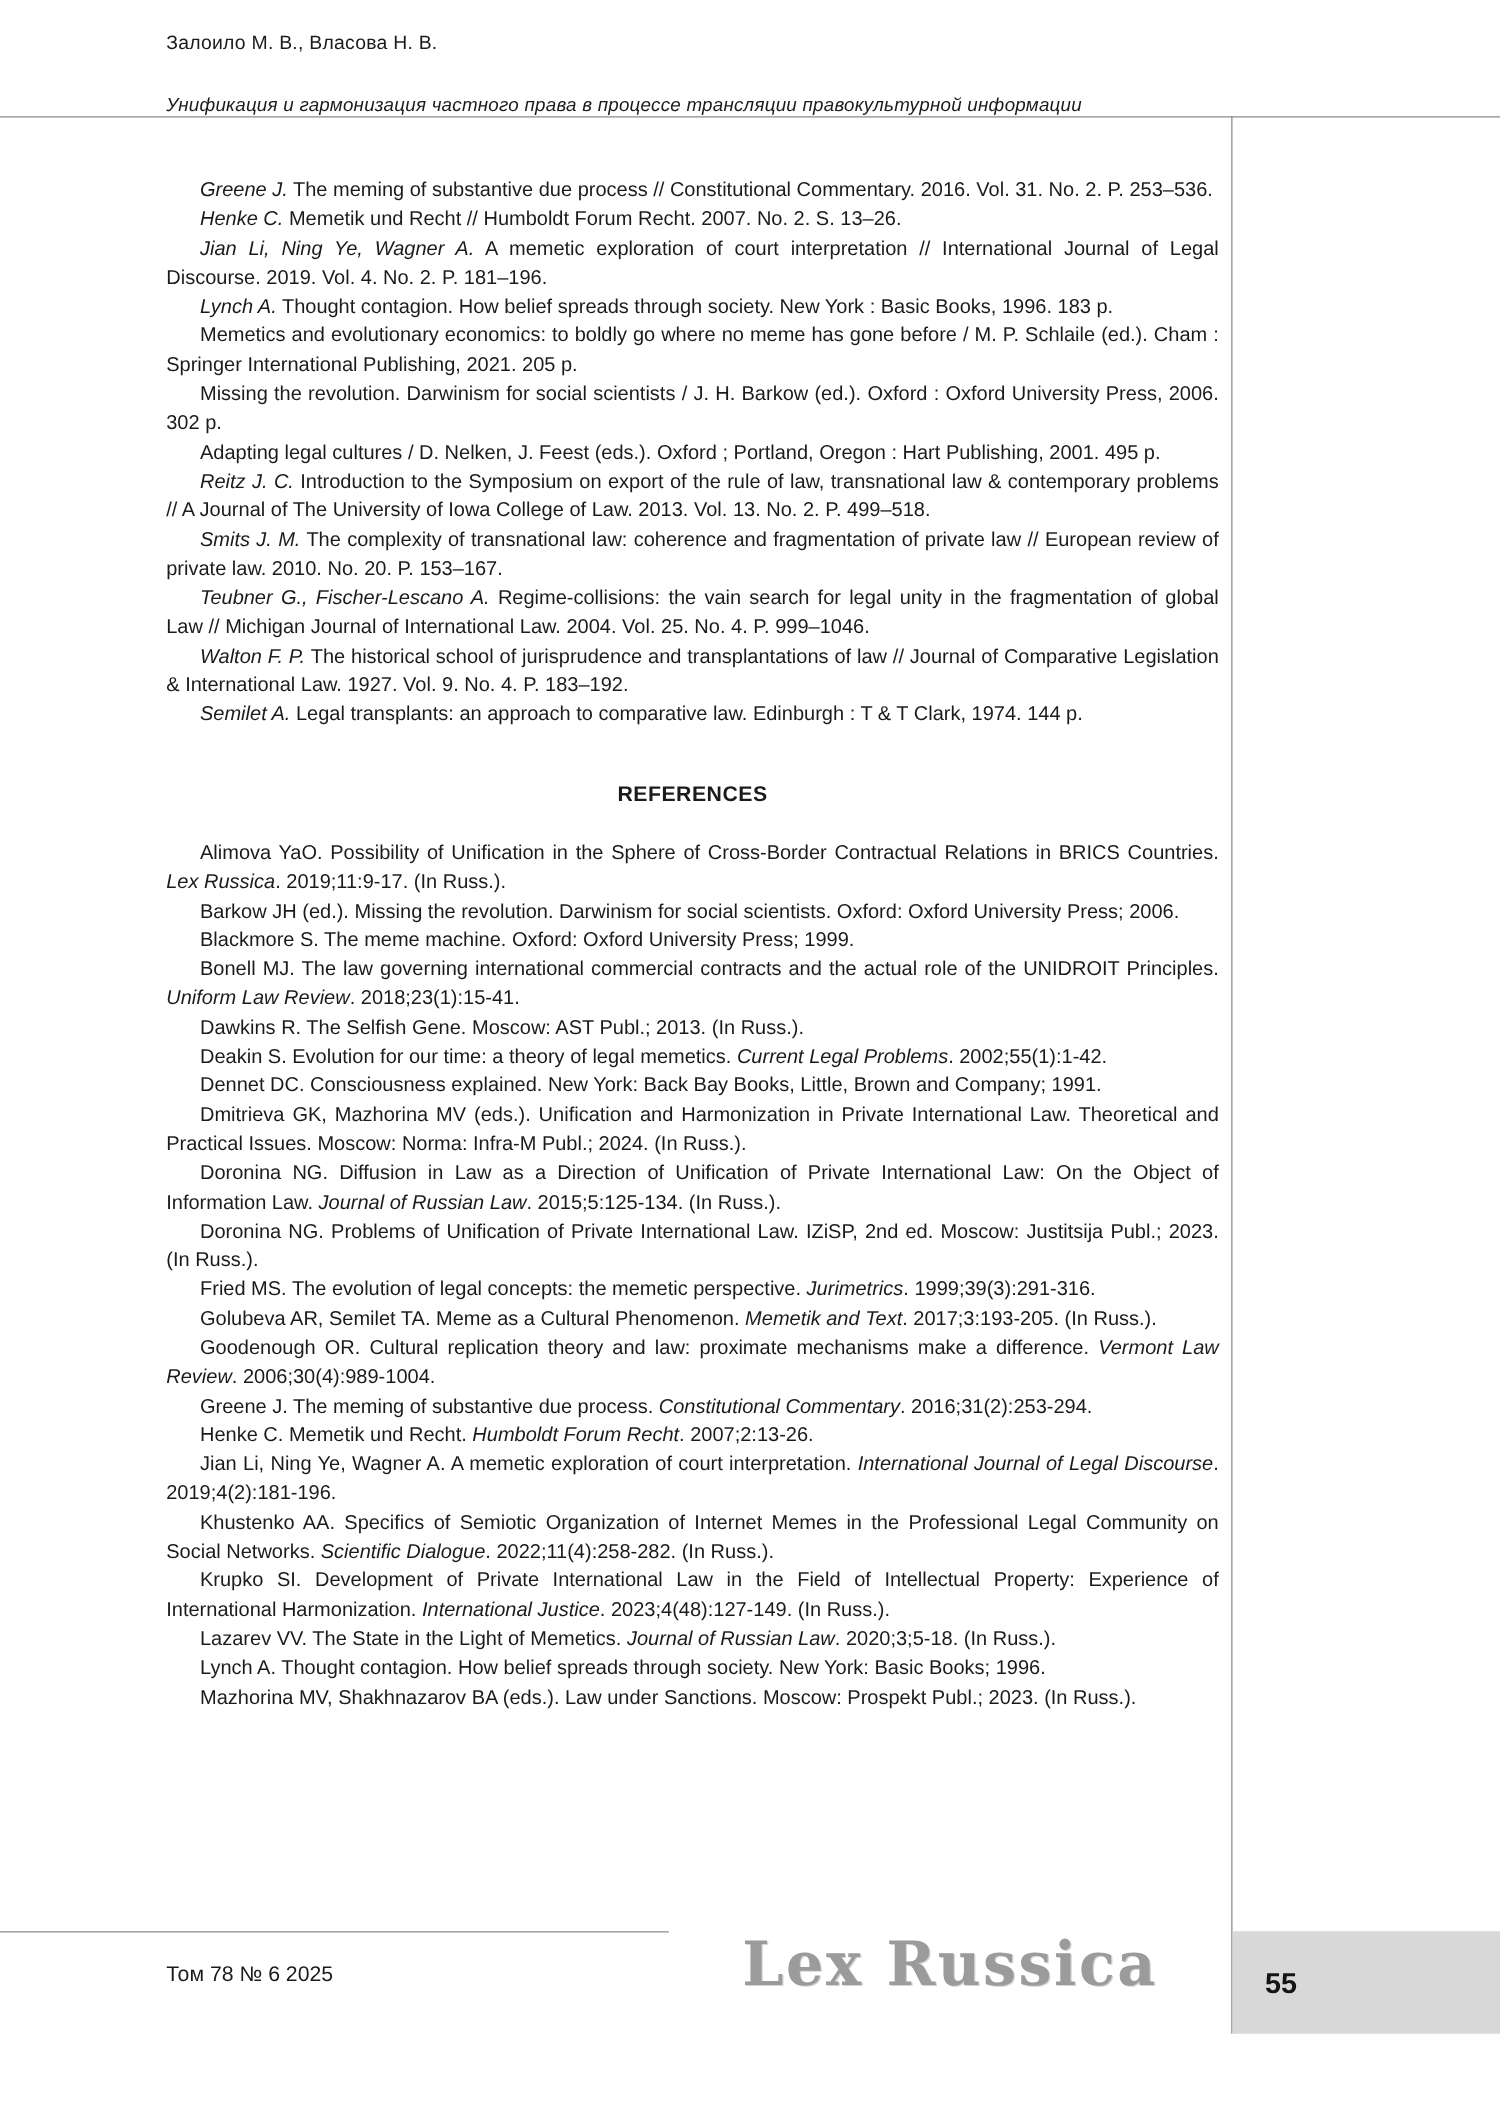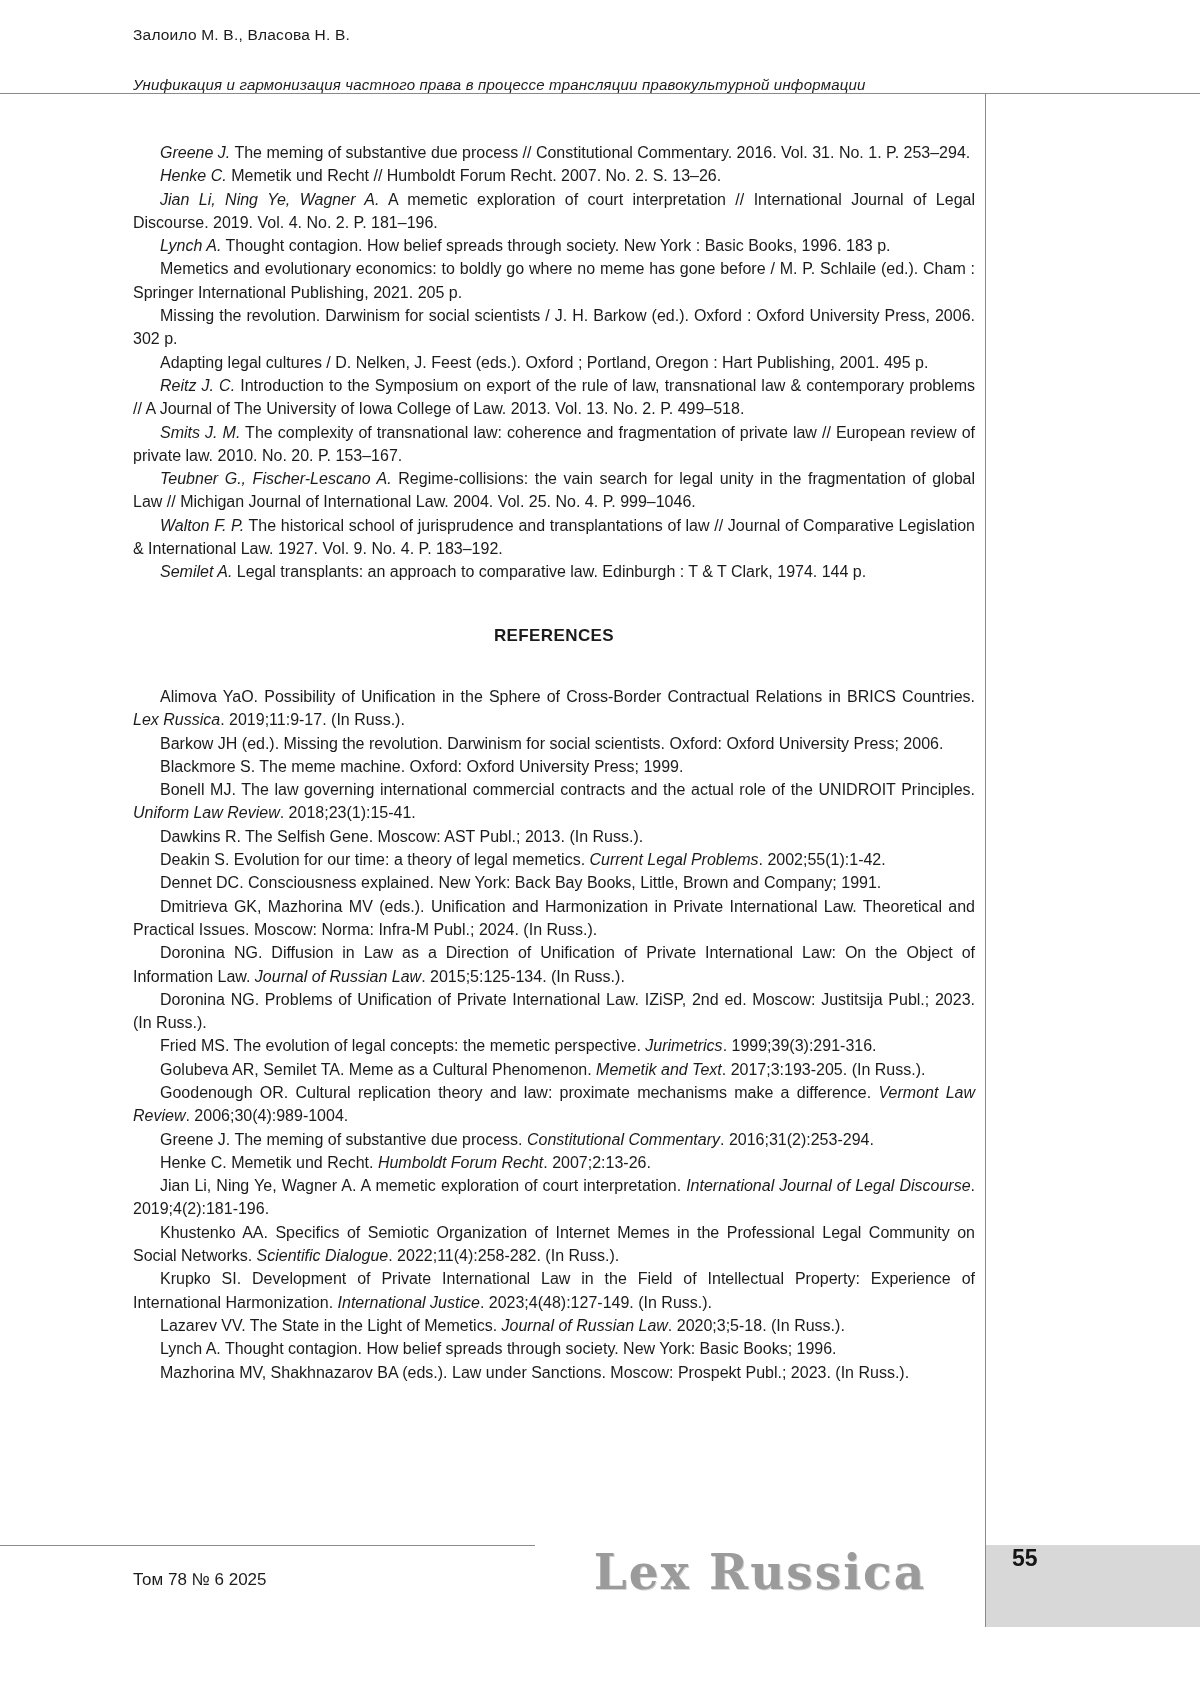--- a/index.html
+++ b/index.html
@@ -39,21 +39,21 @@
     text-align: justify;
     text-indent: 27px;
     margin: 0;
   }
   .entry em { }
   .references-heading {
     text-align: center;
     font-size: 17px;
     font-weight: 700;
     letter-spacing: 0.4px;
-    margin: 40px 0 38px 0;
+    margin: 40px 0 24px 0;
   }
 
   
   .footer-rule {
     position: absolute; left: 0; top: 1545px; width: 535px; height: 1px;
     background: #8a8a8a;
   }
   .volume { position: absolute; left: 133px; top: 1570px; font-size: 17px; }
   .journal-logo {
     position: absolute; left: 555px; top: 1544px; width: 410px;
@@ -63,21 +63,21 @@
     font-size: 47px;
     color: #9b9b9b;
     letter-spacing: 2px;
     text-shadow: 1px 1px 0 #d5d5d5;
     transform: scaleY(1.04);
     white-space: nowrap;
   }
   .page-number-box {
     position: absolute; left: 986px; top: 1545px; width: 214px; height: 82px;
     background: #d8d8d8;
-    display: flex; 
+    display: flex; align-items: center;
   }
   .page-number {
     padding-left: 26px;
     font-size: 23px;
     font-weight: 700;
     color: #151515;
   }
 </style>
 </head>
 <body>
@@ -87,21 +87,21 @@
   <header class="page-header">
     <div class="authors">Залоило М. В., Власова Н. В.</div>
     <div class="running-title">Унификация и гармонизация частного права в процессе трансляции правокультурной информации</div>
   </header>
 
   <div class="header-rule"></div>
   <div class="right-rule"></div>
 
   <main class="content">
     <section id="bibliography-list" class="bibliography">
-        <p class="entry"><em>Greene J.</em><span> The meming of substantive due process // Constitutional Commentary. 2016. Vol. 31. No. 1. P. 253–294.</span></p>
+        <p class="entry"><em>Greene J.</em><span> The meming of substantive due process // Constitutional Commentary. 2016. Vol. 31. No. 2. P. 253–536.</span></p>
         <p class="entry"><em>Henke C.</em><span> Memetik und Recht // Humboldt Forum Recht. 2007. No. 2. S. 13–26.</span></p>
         <p class="entry"><em>Jian Li, Ning Ye, Wagner A.</em><span> A memetic exploration of court interpretation // International Journal of Legal Discourse. 2019. Vol. 4. No. 2. P. 181–196.</span></p>
         <p class="entry"><em>Lynch A.</em><span> Thought contagion. How belief spreads through society. New York : Basic Books, 1996. 183 p.</span></p>
         <p class="entry"><span>Memetics and evolutionary economics: to boldly go where no meme has gone before / M. P. Schlaile (ed.). Cham : Springer International Publishing, 2021. 205 p.</span></p>
         <p class="entry"><span>Missing the revolution. Darwinism for social scientists / J. H. Barkow (ed.). Oxford : Oxford University Press, 2006. 302 p.</span></p>
         <p class="entry"><span>Adapting legal cultures / D. Nelken, J. Feest (eds.). Oxford ; Portland, Oregon : Hart Publishing, 2001. 495 p.</span></p>
         <p class="entry"><em>Reitz J. C.</em><span> Introduction to the Symposium on export of the rule of law, transnational law &amp; contemporary problems // A Journal of The University of Iowa College of Law. 2013. Vol. 13. No. 2. P. 499–518.</span></p>
         <p class="entry"><em>Smits J. M.</em><span> The complexity of transnational law: coherence and fragmentation of private law // European review of private law. 2010. No. 20. P. 153–167.</span></p>
         <p class="entry"><em>Teubner G., Fischer-Lescano A.</em><span> Regime-collisions: the vain search for legal unity in the fragmentation of global Law // Michigan Journal of International Law. 2004. Vol. 25. No. 4. P. 999–1046.</span></p>
         <p class="entry"><em>Walton F. P.</em><span> The historical school of jurisprudence and transplantations of law // Journal of Comparative Legislation &amp; International Law. 1927. Vol. 9. No. 4. P. 183–192.</span></p>

